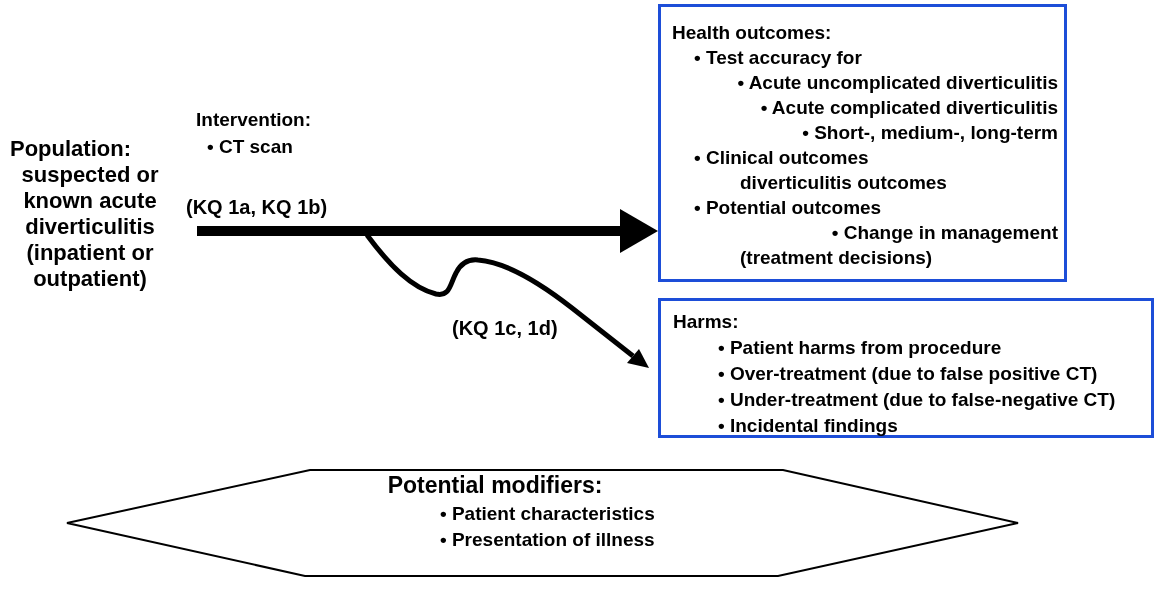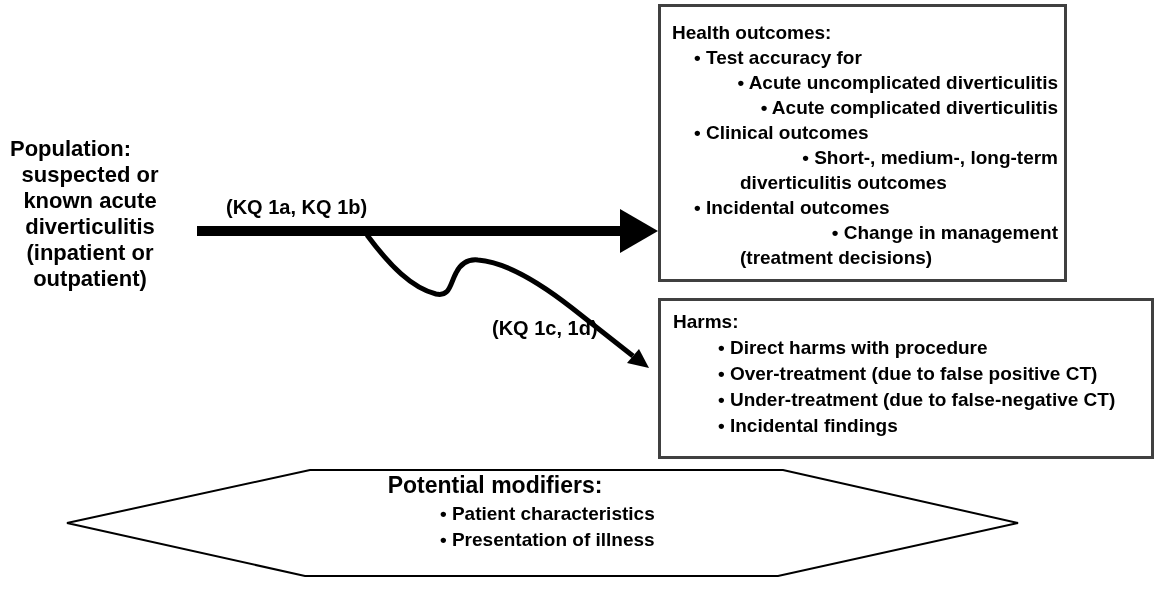--- a/index.html
+++ b/index.html
@@ -14,28 +14,28 @@
   
   .pop{position:absolute;left:8px;top:136px;width:164px;font-size:22px;line-height:26px;}
   .pop .title{text-align:left;padding-left:2px;}
   .pop .sub{text-align:center;}
 
   
   .intervention{position:absolute;left:196px;top:106px;font-size:19px;line-height:27px;}
   .intervention .bullet-line{padding-left:11px;}
 
   
-  .kq-label{position:absolute;font-size:20px;line-height:22px;white-space:nowrap;margin-left:40px;}
+  .kq-label{position:absolute;font-size:20px;line-height:22px;white-space:nowrap;}
   .kq-main{left:186px;top:196px;}
   .kq-harms{left:452px;top:317px;}
 
   
-  .outbox{position:absolute;border:3px solid #404040;background:#ffffff;font-size:19px;}
+  .outbox{position:absolute;border:3px solid #1d4ed8;background:#ffffff;font-size:19px;}
   .health-box{left:658px;top:4px;width:409px;height:278px;padding:13px 6px 0 11px;line-height:25px;}
-  .harms-box{left:658px;top:298px;width:496px;height:161px;padding:8px 6px 0 12px;line-height:26px;}
+  .harms-box{left:658px;top:298px;width:496px;height:140px;padding:8px 6px 0 12px;line-height:26px;}
   .outbox .line{white-space:nowrap;}
   .lvl1{padding-left:22px;}
   .lvl2{padding-left:45px;text-align:right;}
   .lvl3{padding-left:68px;}
   .harms-box .lvl1{padding-left:45px;}
 
   
   .hex-title{position:absolute;left:300px;top:473px;width:390px;text-align:center;font-size:23px;line-height:25px;}
   .hex-items{position:absolute;left:440px;top:501px;font-size:19px;line-height:26px;}
   .hex-items .line{white-space:nowrap;}
@@ -60,40 +60,44 @@
     <div class="title">Population:</div>
     <div class="sub">
       <div class="line">suspected or</div>
       <div class="line">known acute</div>
       <div class="line">diverticulitis</div>
       <div class="line">(inpatient or</div>
       <div class="line">outpatient)</div>
     </div>
   </div>
 
+  <div class="intervention">
+    <div class="title">Intervention:</div>
+    <div class="bullet-line">• CT scan</div>
+  </div>
 
   <div class="kq-label kq-main">(KQ 1a, KQ 1b)</div>
   <div class="kq-label kq-harms">(KQ 1c, 1d)</div>
 
   <div class="outbox health-box">
     <div class="line">Health outcomes:</div>
     <div class="line lvl1">• Test accuracy for</div>
     <div class="line lvl2">• Acute uncomplicated diverticulitis</div>
     <div class="line lvl2">• Acute complicated diverticulitis</div>
+    <div class="line lvl2">• Short-, medium-, long-term</div>
     <div class="line lvl1">• Clinical outcomes</div>
-    <div class="line lvl2">• Short-, medium-, long-term</div>
     <div class="line lvl3">diverticulitis outcomes</div>
-    <div class="line lvl1">• Incidental outcomes</div>
+    <div class="line lvl1">• Potential outcomes</div>
     <div class="line lvl2">• Change in management</div>
     <div class="line lvl3">(treatment decisions)</div>
   </div>
 
   <div class="outbox harms-box">
     <div class="line">Harms:</div>
-    <div class="line lvl1">• Direct harms with procedure</div>
+    <div class="line lvl1">• Patient harms from procedure</div>
     <div class="line lvl1">• Over-treatment (due to false positive CT)</div>
     <div class="line lvl1">• Under-treatment (due to false-negative CT)</div>
     <div class="line lvl1">• Incidental findings</div>
   </div>
 
   <div class="hex-title">Potential modifiers:</div>
   <div class="hex-items">
     <div class="line">• Patient characteristics</div>
     <div class="line">• Presentation of illness</div>
   </div>

